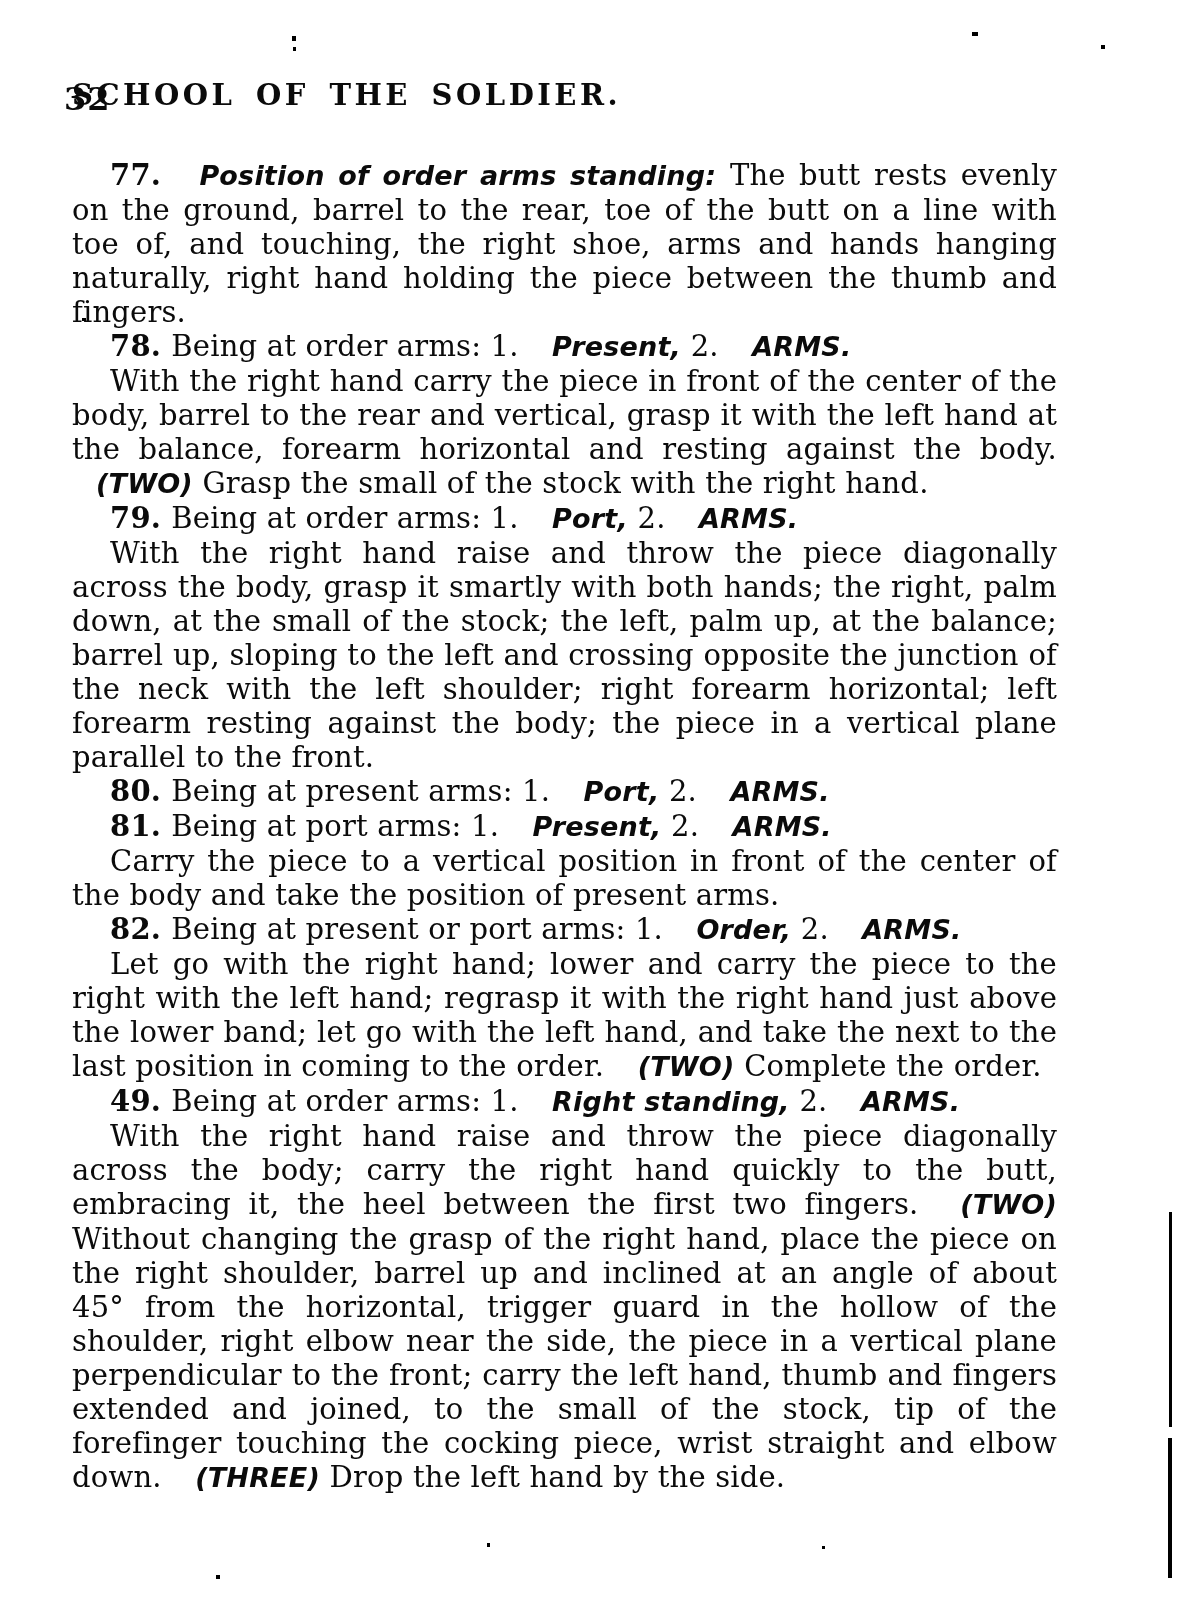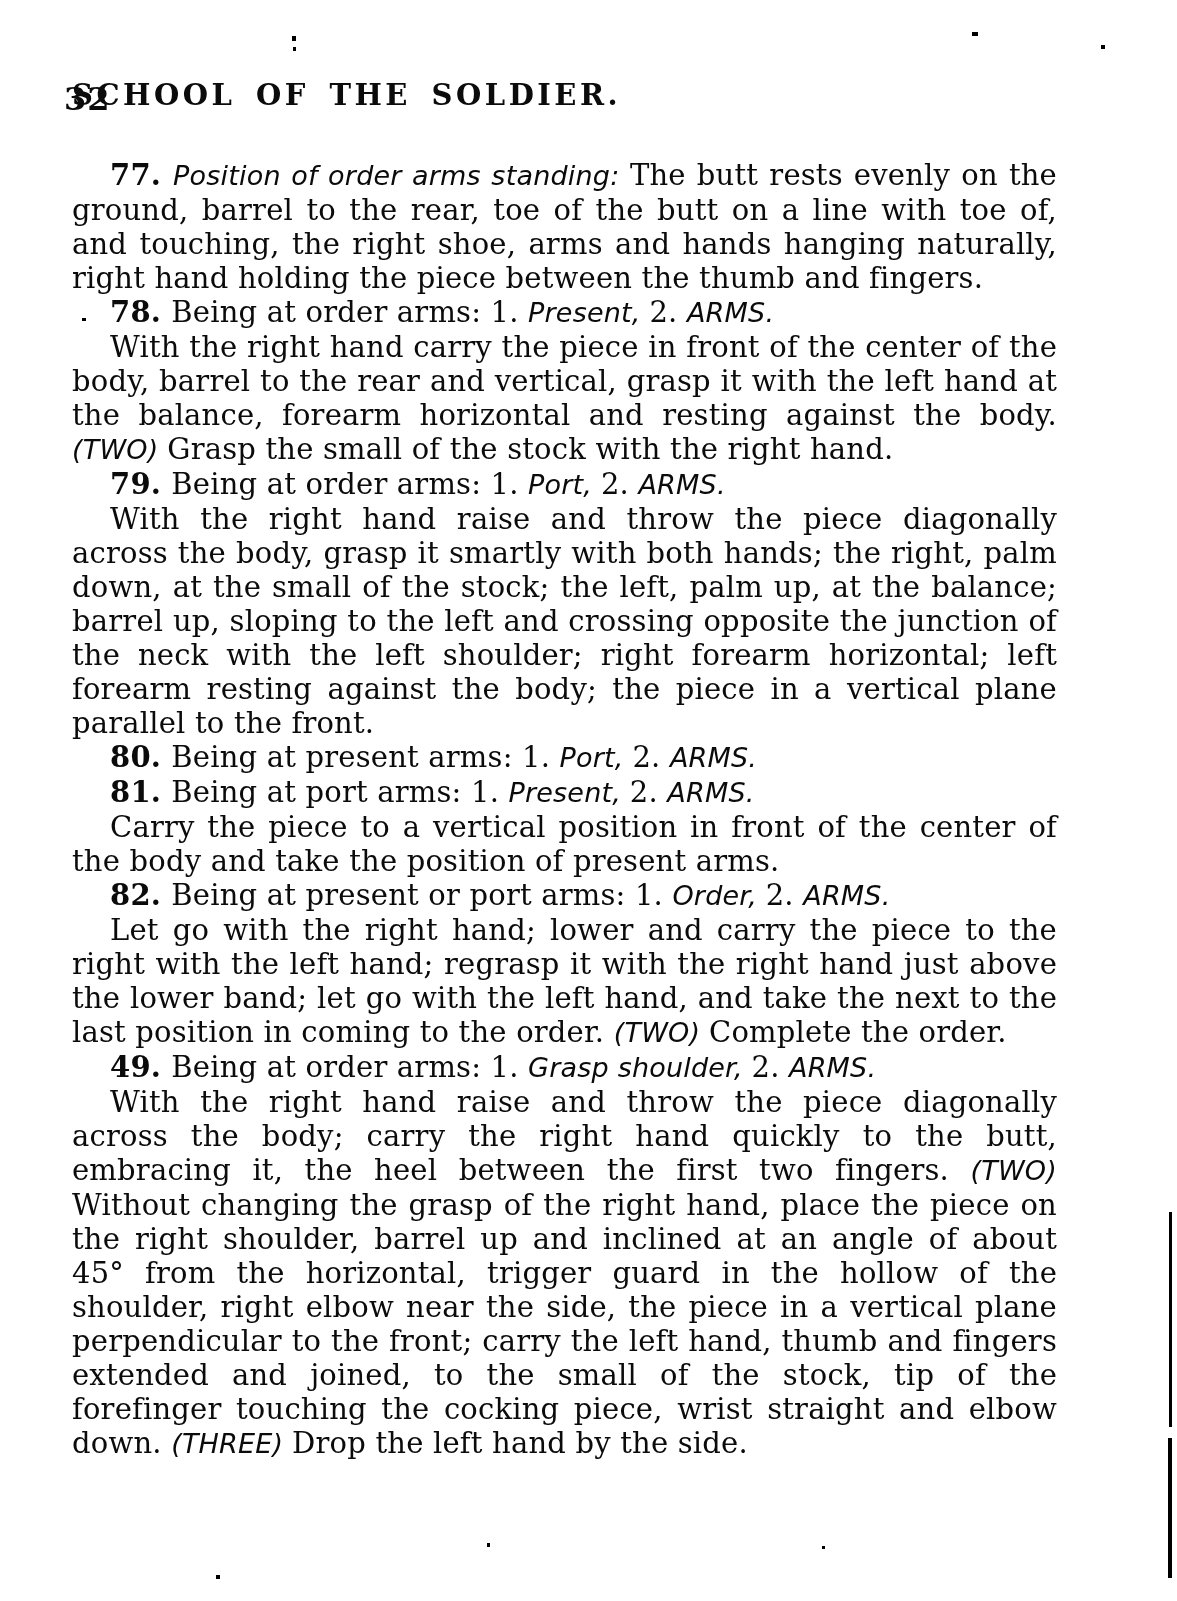--- a/index.html
+++ b/index.html
@@ -52,23 +52,24 @@
     line-height: 34px;
     font-weight: bold;
     text-align: justify;
     text-indent: 38px;
     letter-spacing: 0.2px;
   }
   .seg-plain { font-weight: normal; }
   .seg-num { font-weight: bold; }
   .seg-cmd {
     font-family: "DejaVu Sans", sans-serif;
-    font-weight: normal;
+    font-weight: bold;
     font-style: italic;
     font-size: 27px;
+    margin-left: 24px;
   }
   .artifact {
     position: absolute;
     background: #000;
   }
 </style>
 </head>
 <body>
 
 <div class="page">
@@ -82,21 +83,21 @@
       <p><span class="seg-num">77. </span><span class="seg-cmd">Position of order arms standing: </span><span class="seg-plain">The butt rests evenly on the ground, barrel to the rear, toe of the butt on a line with toe of, and touching, the right shoe, arms and hands hanging naturally, right hand holding the piece between the thumb and fingers.</span></p>
       <p><span class="seg-num">78. </span><span class="seg-plain">Being at order arms: 1. </span><span class="seg-cmd">Present, </span><span class="seg-plain">2. </span><span class="seg-cmd">ARMS.</span></p>
       <p><span class="seg-plain">With the right hand carry the piece in front of the center of the body, barrel to the rear and vertical, grasp it with the left hand at the balance, forearm horizontal and resting against the body.  </span><span class="seg-cmd">(TWO) </span><span class="seg-plain">Grasp the small of the stock with the right hand.</span></p>
       <p><span class="seg-num">79. </span><span class="seg-plain">Being at order arms: 1. </span><span class="seg-cmd">Port, </span><span class="seg-plain">2. </span><span class="seg-cmd">ARMS.</span></p>
       <p><span class="seg-plain">With the right hand raise and throw the piece diagonally across the body, grasp it smartly with both hands; the right, palm down, at the small of the stock; the left, palm up, at the balance; barrel up, sloping to the left and crossing opposite the junction of the neck with the left shoulder; right forearm horizontal; left forearm resting against the body; the piece in a vertical plane parallel to the front.</span></p>
       <p><span class="seg-num">80. </span><span class="seg-plain">Being at present arms: 1. </span><span class="seg-cmd">Port, </span><span class="seg-plain">2. </span><span class="seg-cmd">ARMS.</span></p>
       <p><span class="seg-num">81. </span><span class="seg-plain">Being at port arms: 1. </span><span class="seg-cmd">Present, </span><span class="seg-plain">2. </span><span class="seg-cmd">ARMS.</span></p>
       <p><span class="seg-plain">Carry the piece to a vertical position in front of the center of the body and take the position of present arms.</span></p>
       <p><span class="seg-num">82. </span><span class="seg-plain">Being at present or port arms: 1. </span><span class="seg-cmd">Order, </span><span class="seg-plain">2. </span><span class="seg-cmd">ARMS.</span></p>
       <p><span class="seg-plain">Let go with the right hand; lower and carry the piece to the right with the left hand; regrasp it with the right hand just above the lower band; let go with the left hand, and take the next to the last position in coming to the order.  </span><span class="seg-cmd">(TWO) </span><span class="seg-plain">Complete the order.</span></p>
-      <p><span class="seg-num">49. </span><span class="seg-plain">Being at order arms: 1. </span><span class="seg-cmd">Grasp shoulder, </span><span class="seg-plain">2. </span><span class="seg-cmd">ARMS.</span></p>
+      <p><span class="seg-num">49. </span><span class="seg-plain">Being at order arms: 1. </span><span class="seg-cmd">Right standing, </span><span class="seg-plain">2. </span><span class="seg-cmd">ARMS.</span></p>
       <p><span class="seg-plain">With the right hand raise and throw the piece diagonally across the body; carry the right hand quickly to the butt, embracing it, the heel between the first two fingers.  </span><span class="seg-cmd">(TWO) </span><span class="seg-plain">Without changing the grasp of the right hand, place the piece on the right shoulder, barrel up and inclined at an angle of about 45° from the horizontal, trigger guard in the hollow of the shoulder, right elbow near the side, the piece in a vertical plane perpendicular to the front; carry the left hand, thumb and fingers extended and joined, to the small of the stock, tip of the forefinger touching the cocking piece, wrist straight and elbow down.  </span><span class="seg-cmd">(THREE) </span><span class="seg-plain">Drop the left hand by the side.</span></p>
     </div>
 
 </div>
 
 <div class="artifact" style="left:292px; top:36px;  width:4px; height:5px;"></div>
 <div class="artifact" style="left:293px; top:47px;  width:3px; height:4px;"></div>
 <div class="artifact" style="left:972px; top:32px;  width:6px; height:4px;"></div>
 <div class="artifact" style="left:1101px; top:45px; width:4px; height:4px;"></div>
 <div class="artifact" style="left:82px;  top:318px; width:4px; height:3px;"></div>

